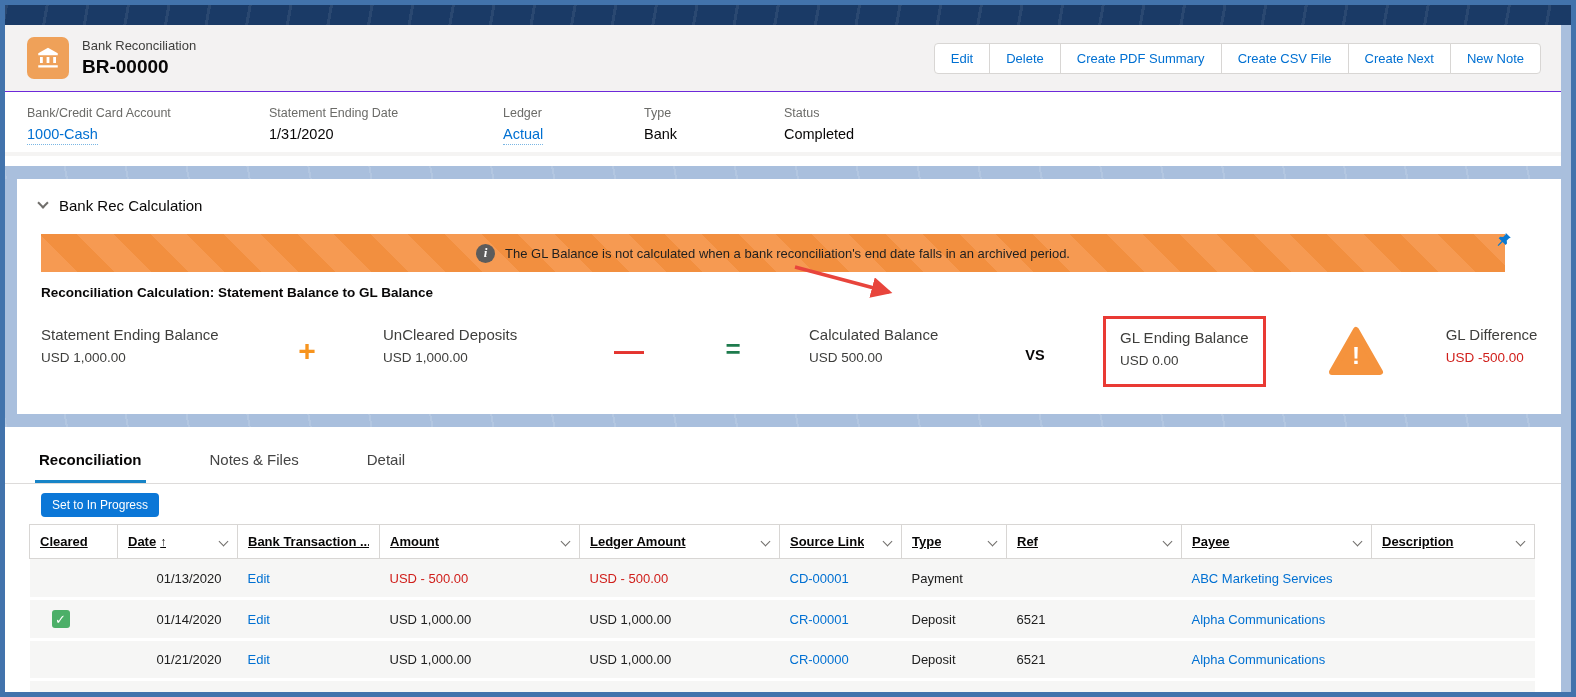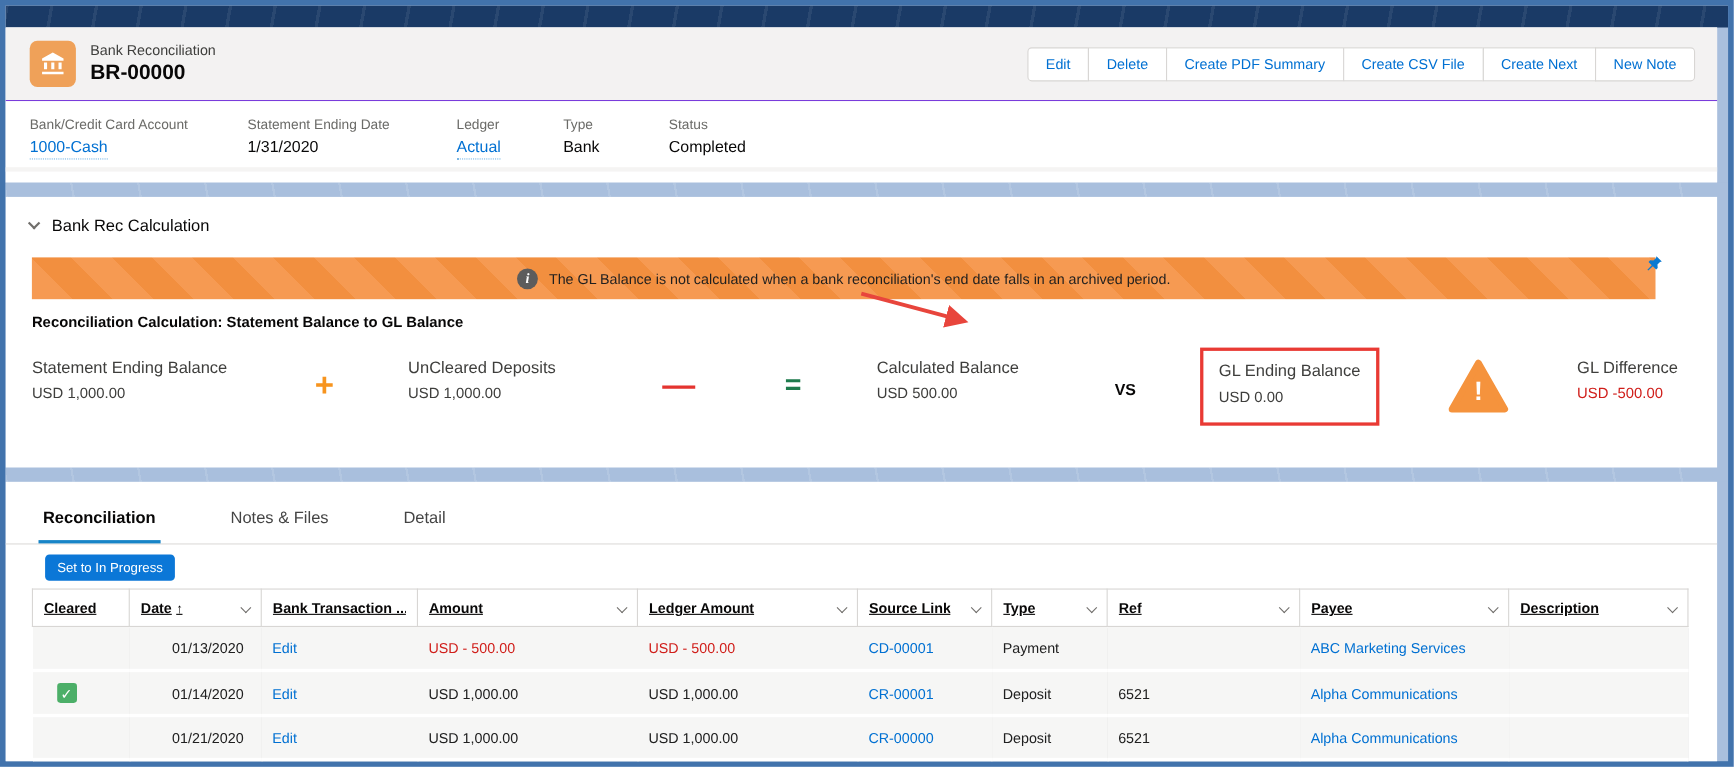--- a/index.html
+++ b/index.html
@@ -18,31 +18,31 @@
   .header-top { display:flex; align-items:center; justify-content:space-between; background:#f3f2f2; padding:12px 20px 12px 22px; border-bottom:1px solid #6d28d9; }
   .header-id { display:flex; align-items:center; gap:13px; }
   .record-icon { width:42px; height:42px; border-radius:7px; background:#efa159; display:flex; align-items:center; justify-content:center; flex:0 0 auto; }
   .entity-label { font-size:13px; color:#3e3e3c; }
   .record-name { font-size:19px; font-weight:bold; color:#080707; margin-top:3px; }
   .btn-group { display:flex; }
   .btn { border:1px solid #d8d6d4; background:#fff; color:#0070d2; font-size:13px; padding:7px 16px; margin-left:-1px; cursor:pointer; white-space:nowrap; font-family:inherit; }
   .btn:first-child { border-radius:4px 0 0 4px; }
   .btn:last-child  { border-radius:0 4px 4px 0; }
 
-  .header-fields { display:flex; padding:14px 22px 10px; background:#fff; }
+  .header-fields { display:flex; padding:14px 22px 10px; background:#fff;gap:44px; }
   .hf { padding-right:10px; }
   .hf:nth-child(1){ width:198px; } .hf:nth-child(2){ width:190px; } .hf:nth-child(3){ width:97px; } .hf:nth-child(4){ width:96px; }
   .hf-label { font-size:12.5px; color:#6b6b68; }
   .hf-value { font-size:14.5px; color:#080707; margin-top:6px; }
   .hf-value.link { color:#0070d2; }
   .hf-value.link span { border-bottom:1px dotted #79b6e4; padding-bottom:2px; }
   .header-foot { height:14px; background:#fff; border-top:4px solid #f5f4f3; }
 
   
-  .calc-card { position:relative; padding-bottom:32px; }
+  .calc-card { position:relative; padding-bottom:21px;margin-left:12px; }
   .section-head { display:flex; align-items:center; gap:12px; padding:18px 20px 6px 22px; font-size:15px; color:#080707; cursor:pointer; width:260px; }
   .chev { width:8px; height:8px; border-right:2px solid #706e6b; border-bottom:2px solid #706e6b; transform:rotate(45deg); display:inline-block; margin-top:-5px; }
   .pin-icon { position:absolute; top:52px; right:48px; cursor:pointer; }
 
   .banner { margin:14px 56px 0 24px; height:38px; display:flex; align-items:center; justify-content:center; gap:10px;
     background:repeating-linear-gradient(45deg, #f69a52 0 26px, #f28f3f 26px 52px); }
   .info-icon { width:19px; height:19px; border-radius:50%; background:#5c5c5c; color:#fff; display:flex; align-items:center; justify-content:center;
     font-family:"Liberation Serif", serif; font-style:italic; font-weight:bold; font-size:13px; flex:0 0 auto; }
   .banner-text { font-size:13px; color:#1f1f1f; }
 

